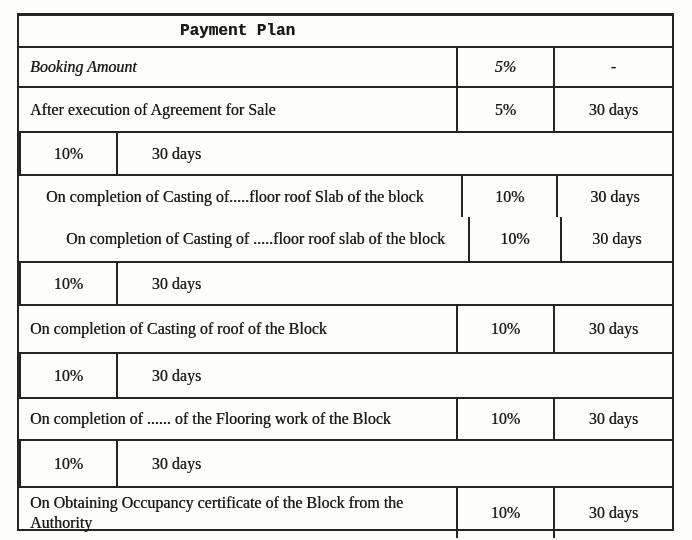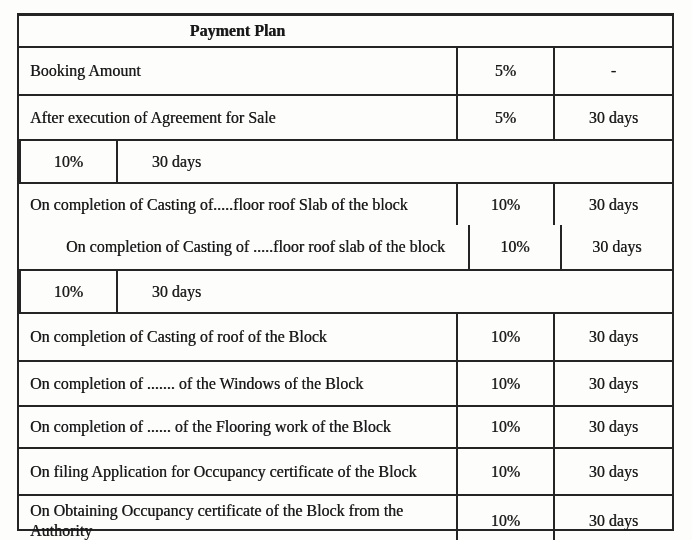--- a/index.html
+++ b/index.html
@@ -23,24 +23,24 @@
     display:flex;flex-direction:column;
   }
   .row{
     display:flex;flex-direction:row;box-sizing:border-box;
     border-top:2px solid var(--border);
     flex:0 0 auto;
   }
   .row.first{border-top:none;}
   .row.nt{border-top:none;}
   .rh{height:30px;}
-  .r0{height:48px;}
+  .r0{height:40px;font-style:italic;}
   .r1{height:45px;}
   .r2{height:43px;}
-  .r3{height:43px;}
+  .r3{height:43px;padding-left:16px;}
   .r4{height:44px;padding-left:36px;}
   .r5{height:43px;}
   .r6{height:48px;}
   .r7{height:45px;}
   .r8{height:42px;}
   .r9{height:47px;}
   .r10{height:52px;}
   .cell{
     box-sizing:border-box;display:flex;align-items:center;
     font-size:16px;line-height:20px;
@@ -52,21 +52,21 @@
   }
   .pct{
     width:97px;border-left:2px solid var(--border);
     justify-content:center;text-align:center;
   }
   .due{
     width:119px;border-left:2px solid var(--border);
     justify-content:center;text-align:center;
   }
   .rh .cell{font-weight:bold;}
-  .rh .plan{justify-content:center;padding:0;}
+  .rh .plan{justify-content:center;padding:0;font-family:Liberation Mono, monospace;}
   
   .table,.row,.pct,.due{border-color:var(--border);}
 </style>
 </head>
 <body>
 
 <div class="table">
 
   <div class="row first rh">
     <div class="cell plan">Payment Plan</div>
@@ -106,33 +106,31 @@
     <div class="cell due">30 days</div>
   </div>
 
   <div class="row r6">
     <div class="cell plan">On completion of Casting of roof of the Block</div>
     <div class="cell pct">10%</div>
     <div class="cell due">30 days</div>
   </div>
 
   <div class="row r7">
-    <div class="cell plan">On completion of ....... of the Windows of the Block</div>
     <div class="cell pct">10%</div>
     <div class="cell due">30 days</div>
   </div>
 
   <div class="row r8">
     <div class="cell plan">On completion of ...... of the Flooring work of the Block</div>
     <div class="cell pct">10%</div>
     <div class="cell due">30 days</div>
   </div>
 
   <div class="row r9">
-    <div class="cell plan">On filing Application for Occupancy certificate of the Block</div>
     <div class="cell pct">10%</div>
     <div class="cell due">30 days</div>
   </div>
 
   <div class="row r10">
     <div class="cell plan">On Obtaining Occupancy certificate of the Block from the Authority</div>
     <div class="cell pct">10%</div>
     <div class="cell due">30 days</div>
   </div>
 

